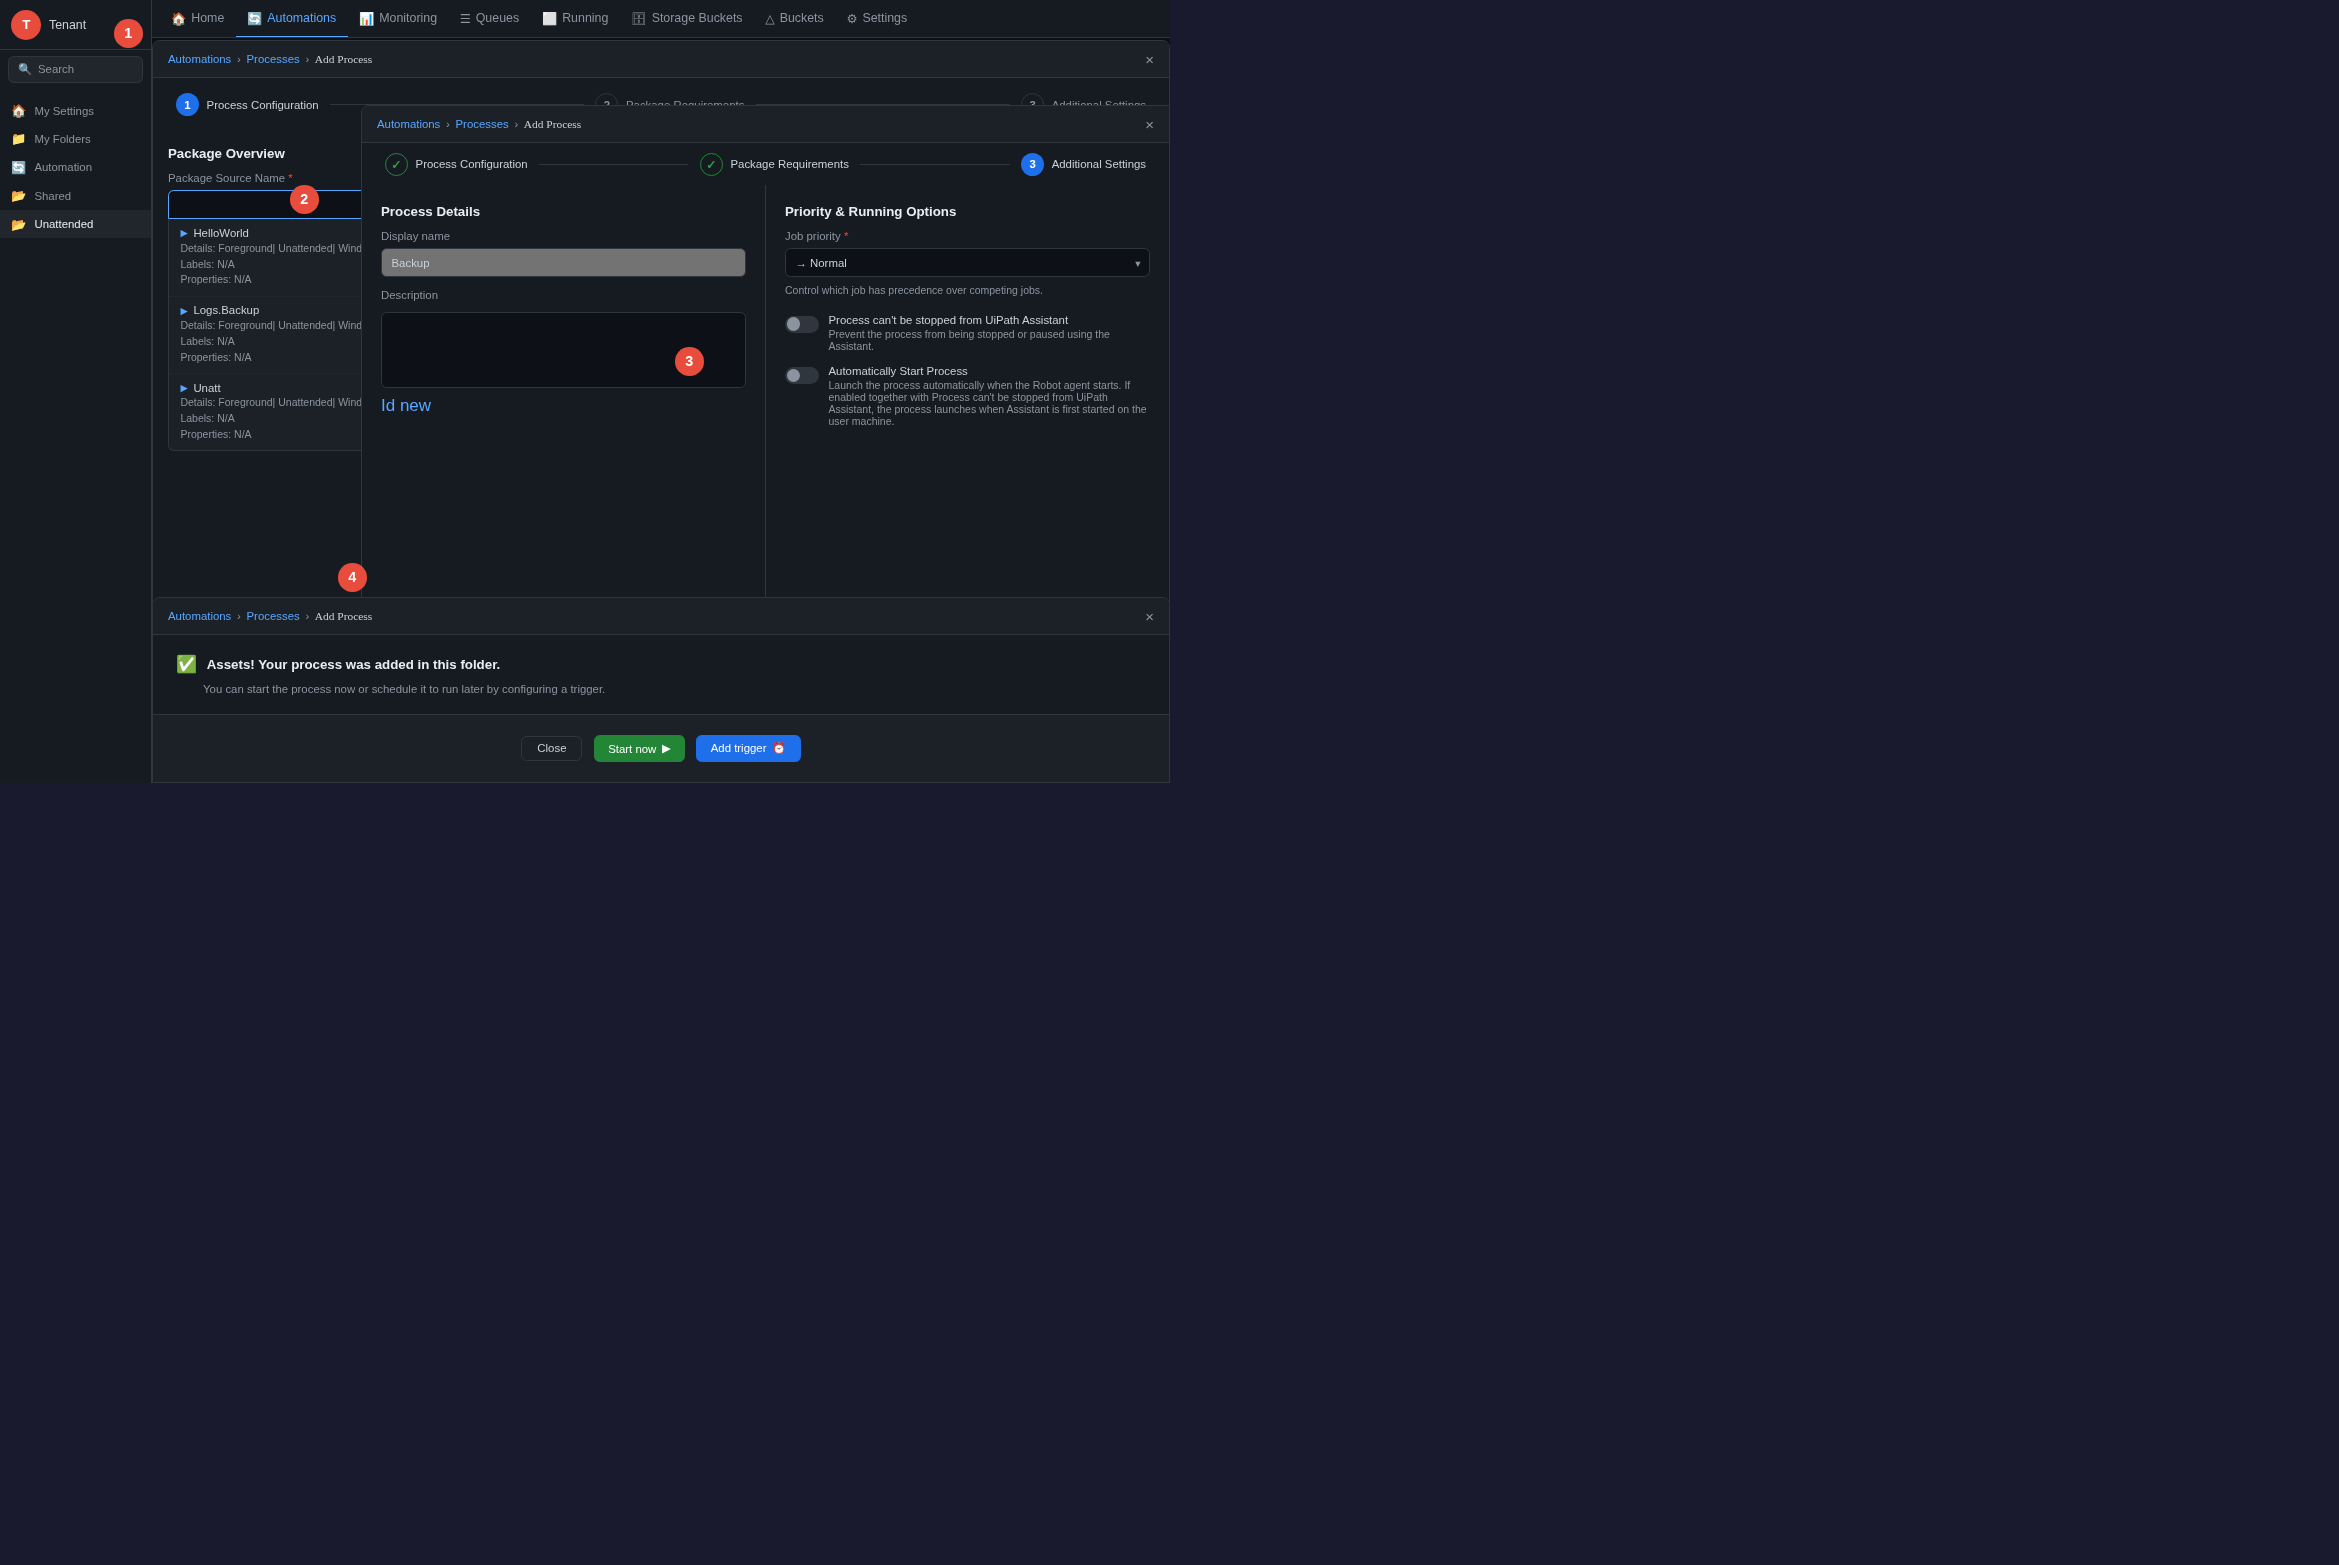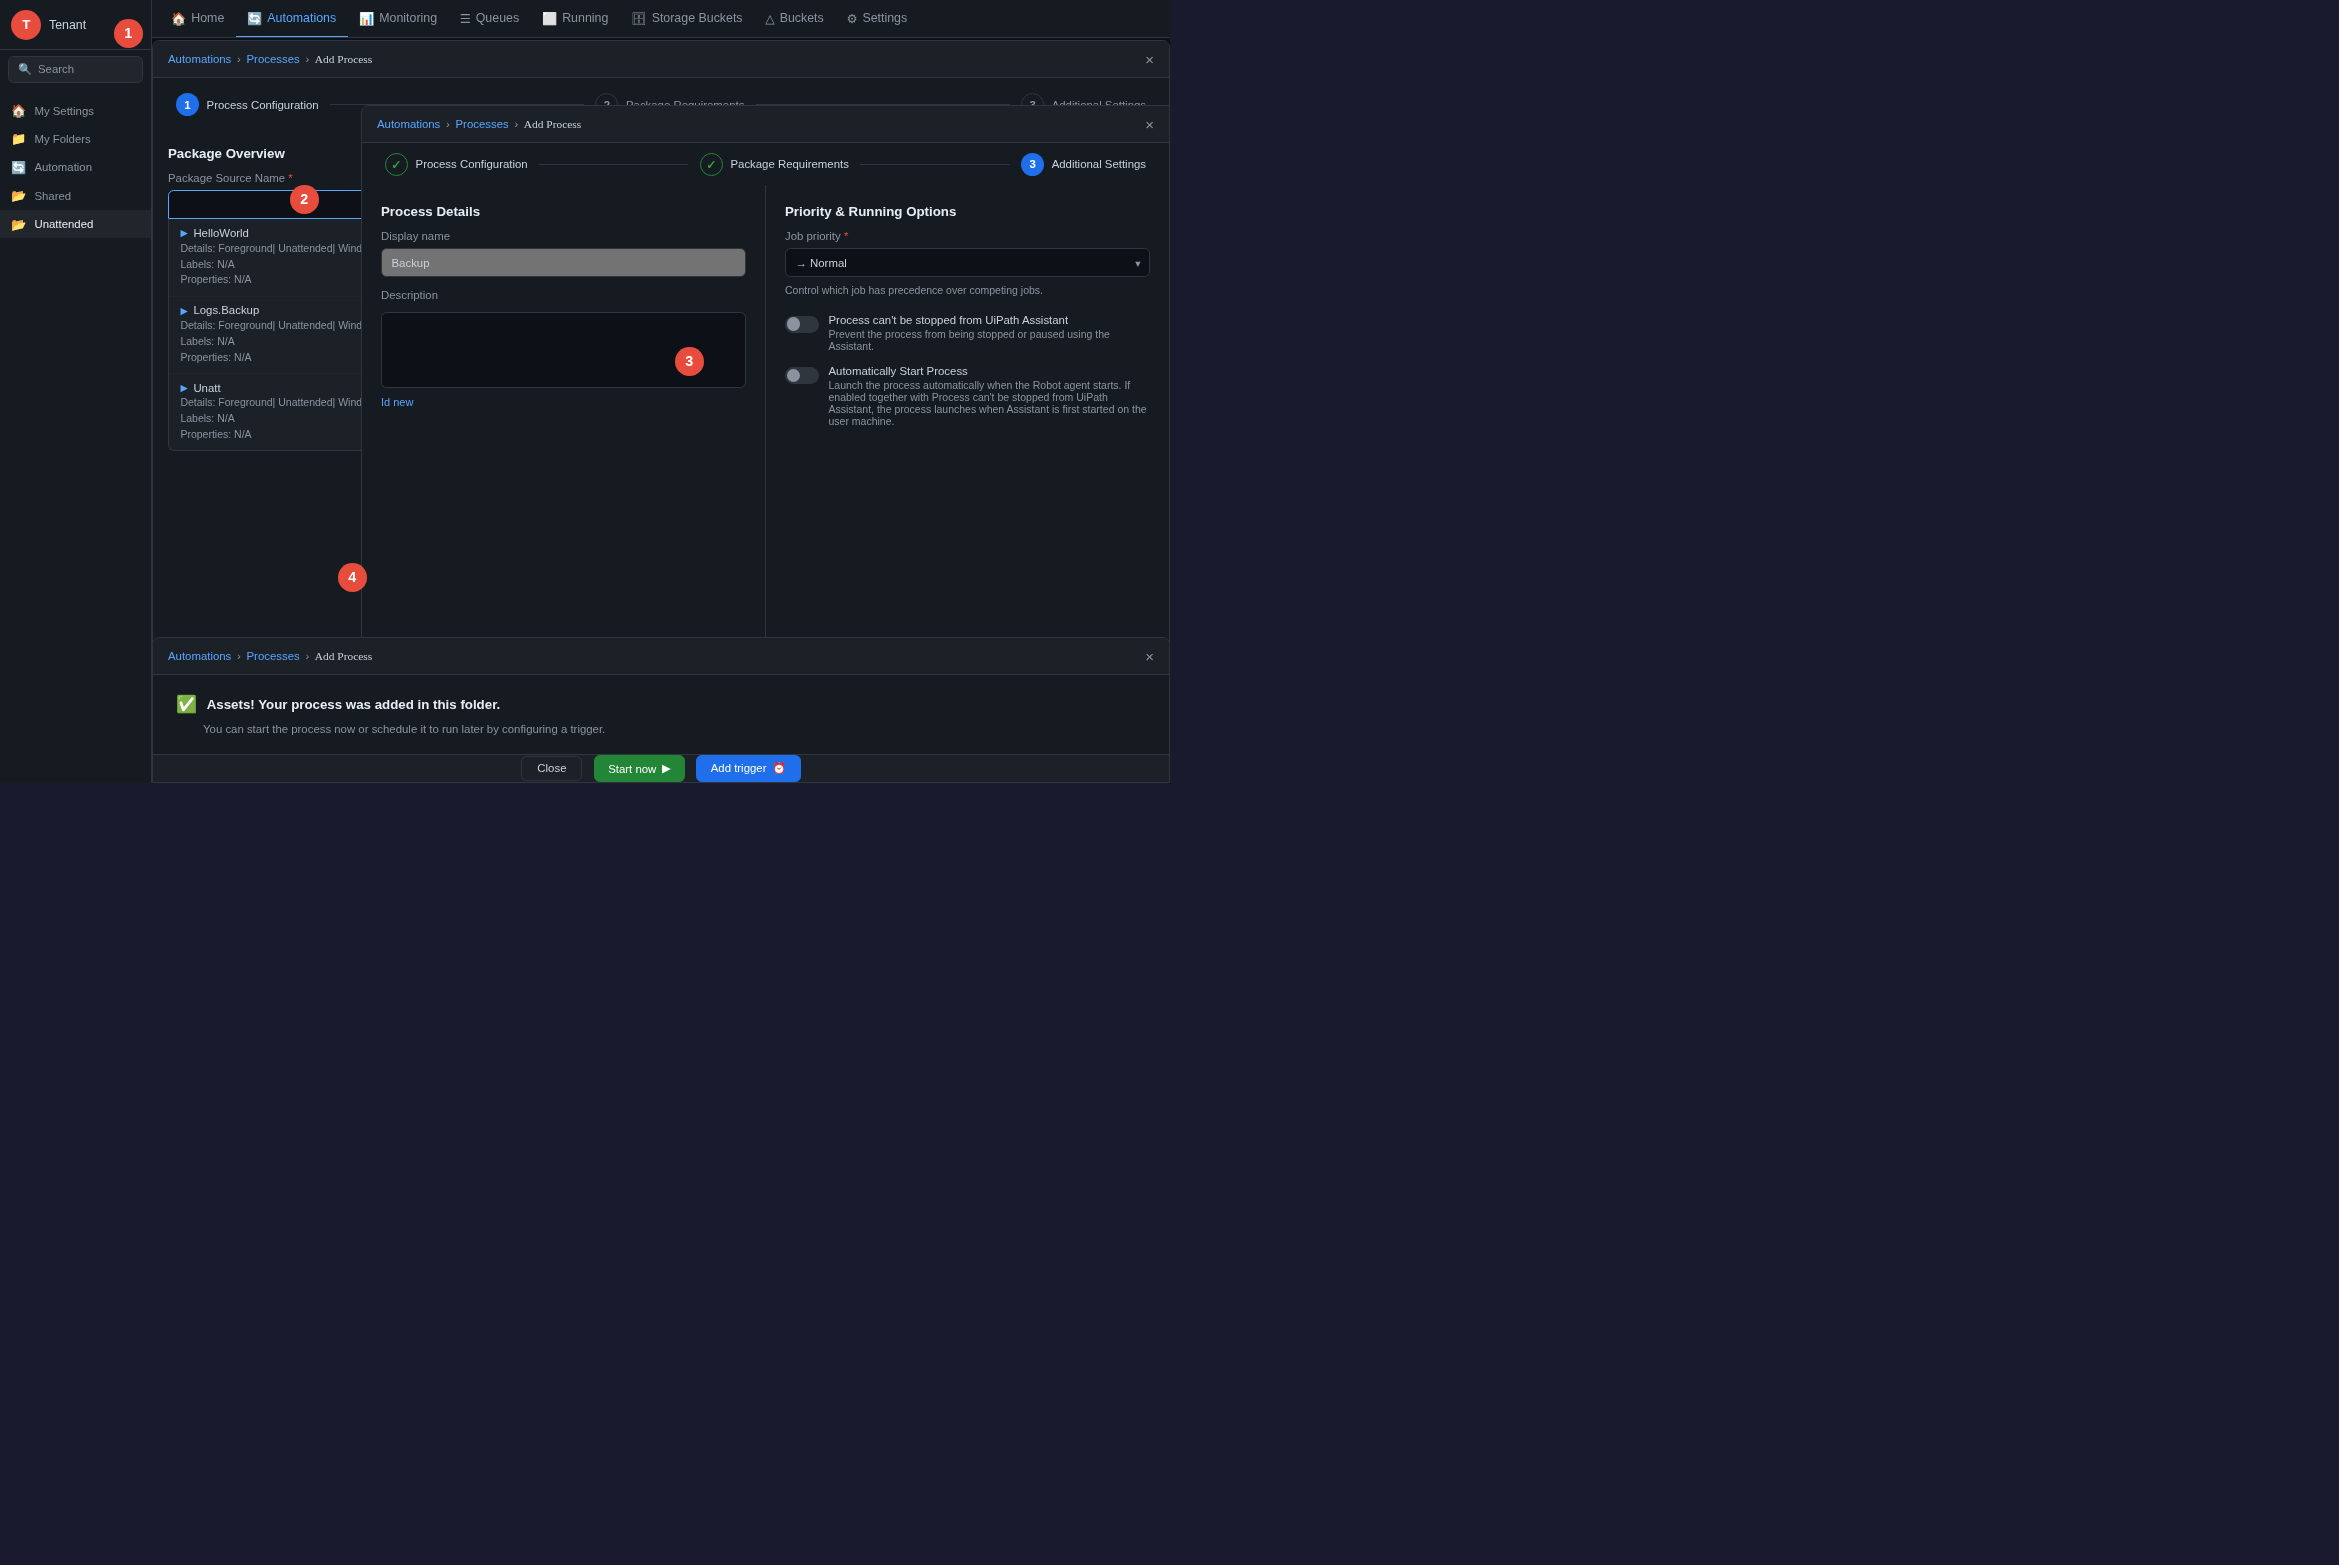--- a/index.html
+++ b/index.html
@@ -404,21 +404,21 @@
       content: '';
       width: 13.3px; height: 13.3px;
       background: #8b949e;
       border-radius: 50%;
       position: absolute;
       top: 1.9px; left: 1.9px;
       transition: left 0.2s;
     }
     .toggle-text { font-size: 11.4px; color: #c9d1d9; }
     .toggle-subtext { font-size: 10.5px; color: #8b949e; margin-top: 1.9px; }
-    .id-new-text { font-size: 11px; color: #58a6ff; margin-top: 7.6px; }
+    .id-new-text { font-size: 17px; color: #58a6ff; margin-top: 7.6px; }
 
     
     .modal-2-footer {
       display: flex;
       align-items: center;
       justify-content: flex-end;
       gap: 7.6px;
       padding: 11.4px 19px;
       border-top: 1px solid #30363d;
       background: #1c2128;
@@ -471,21 +471,21 @@
       margin-bottom: 7.6px;
     }
     .success-icon { color: #2ea043; font-size: 17px; }
     .success-title { font-size: 13.3px; font-weight: 600; color: #e6edf3; }
     .success-desc { font-size: 11.4px; color: #8b949e; padding-left: 27px; }
     .modal-3-footer {
       display: flex;
       align-items: center;
       justify-content: center;
       gap: 11.4px;
-      padding: 0 15px;
+      padding: 20px 15px;
       border-top: 1px solid #30363d;
       background: #1c2128;
     }
     .btn-sm-outline {
       padding: 5.7px 15px;
       border-radius: 5.7px;
       font-size: 11.4px;
       cursor: pointer;
       border: 1px solid #30363d;
       background: transparent;

